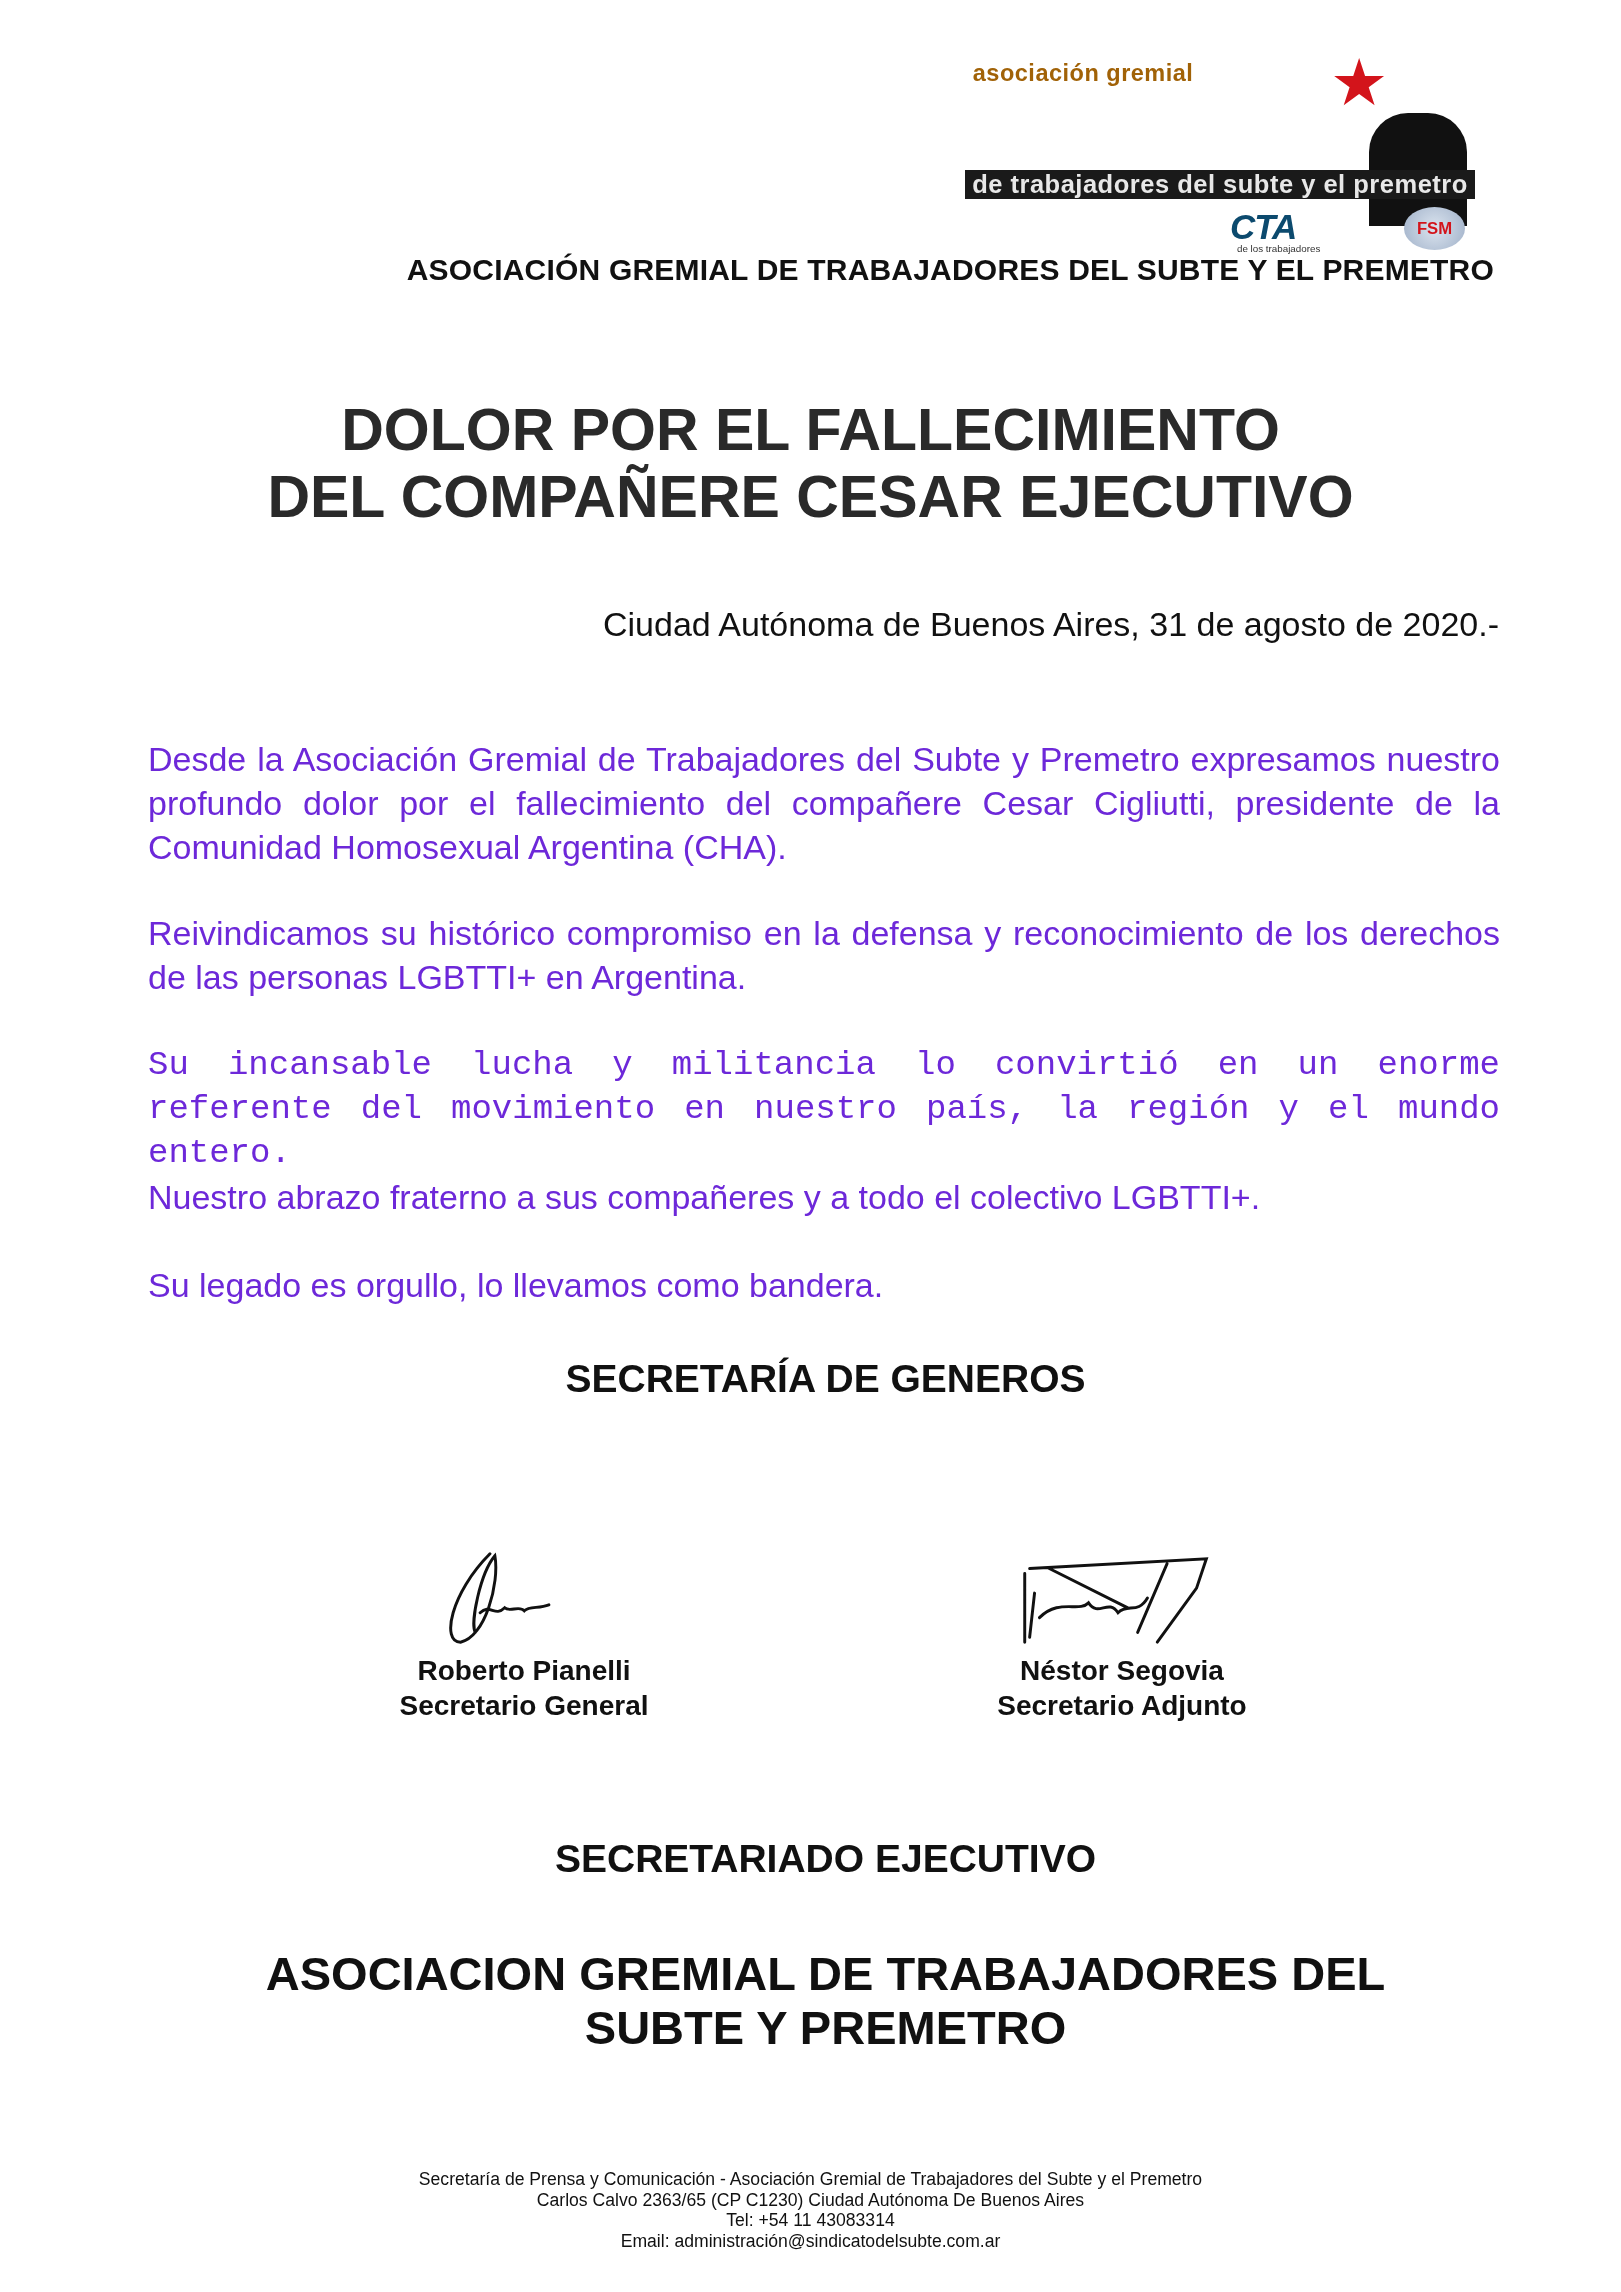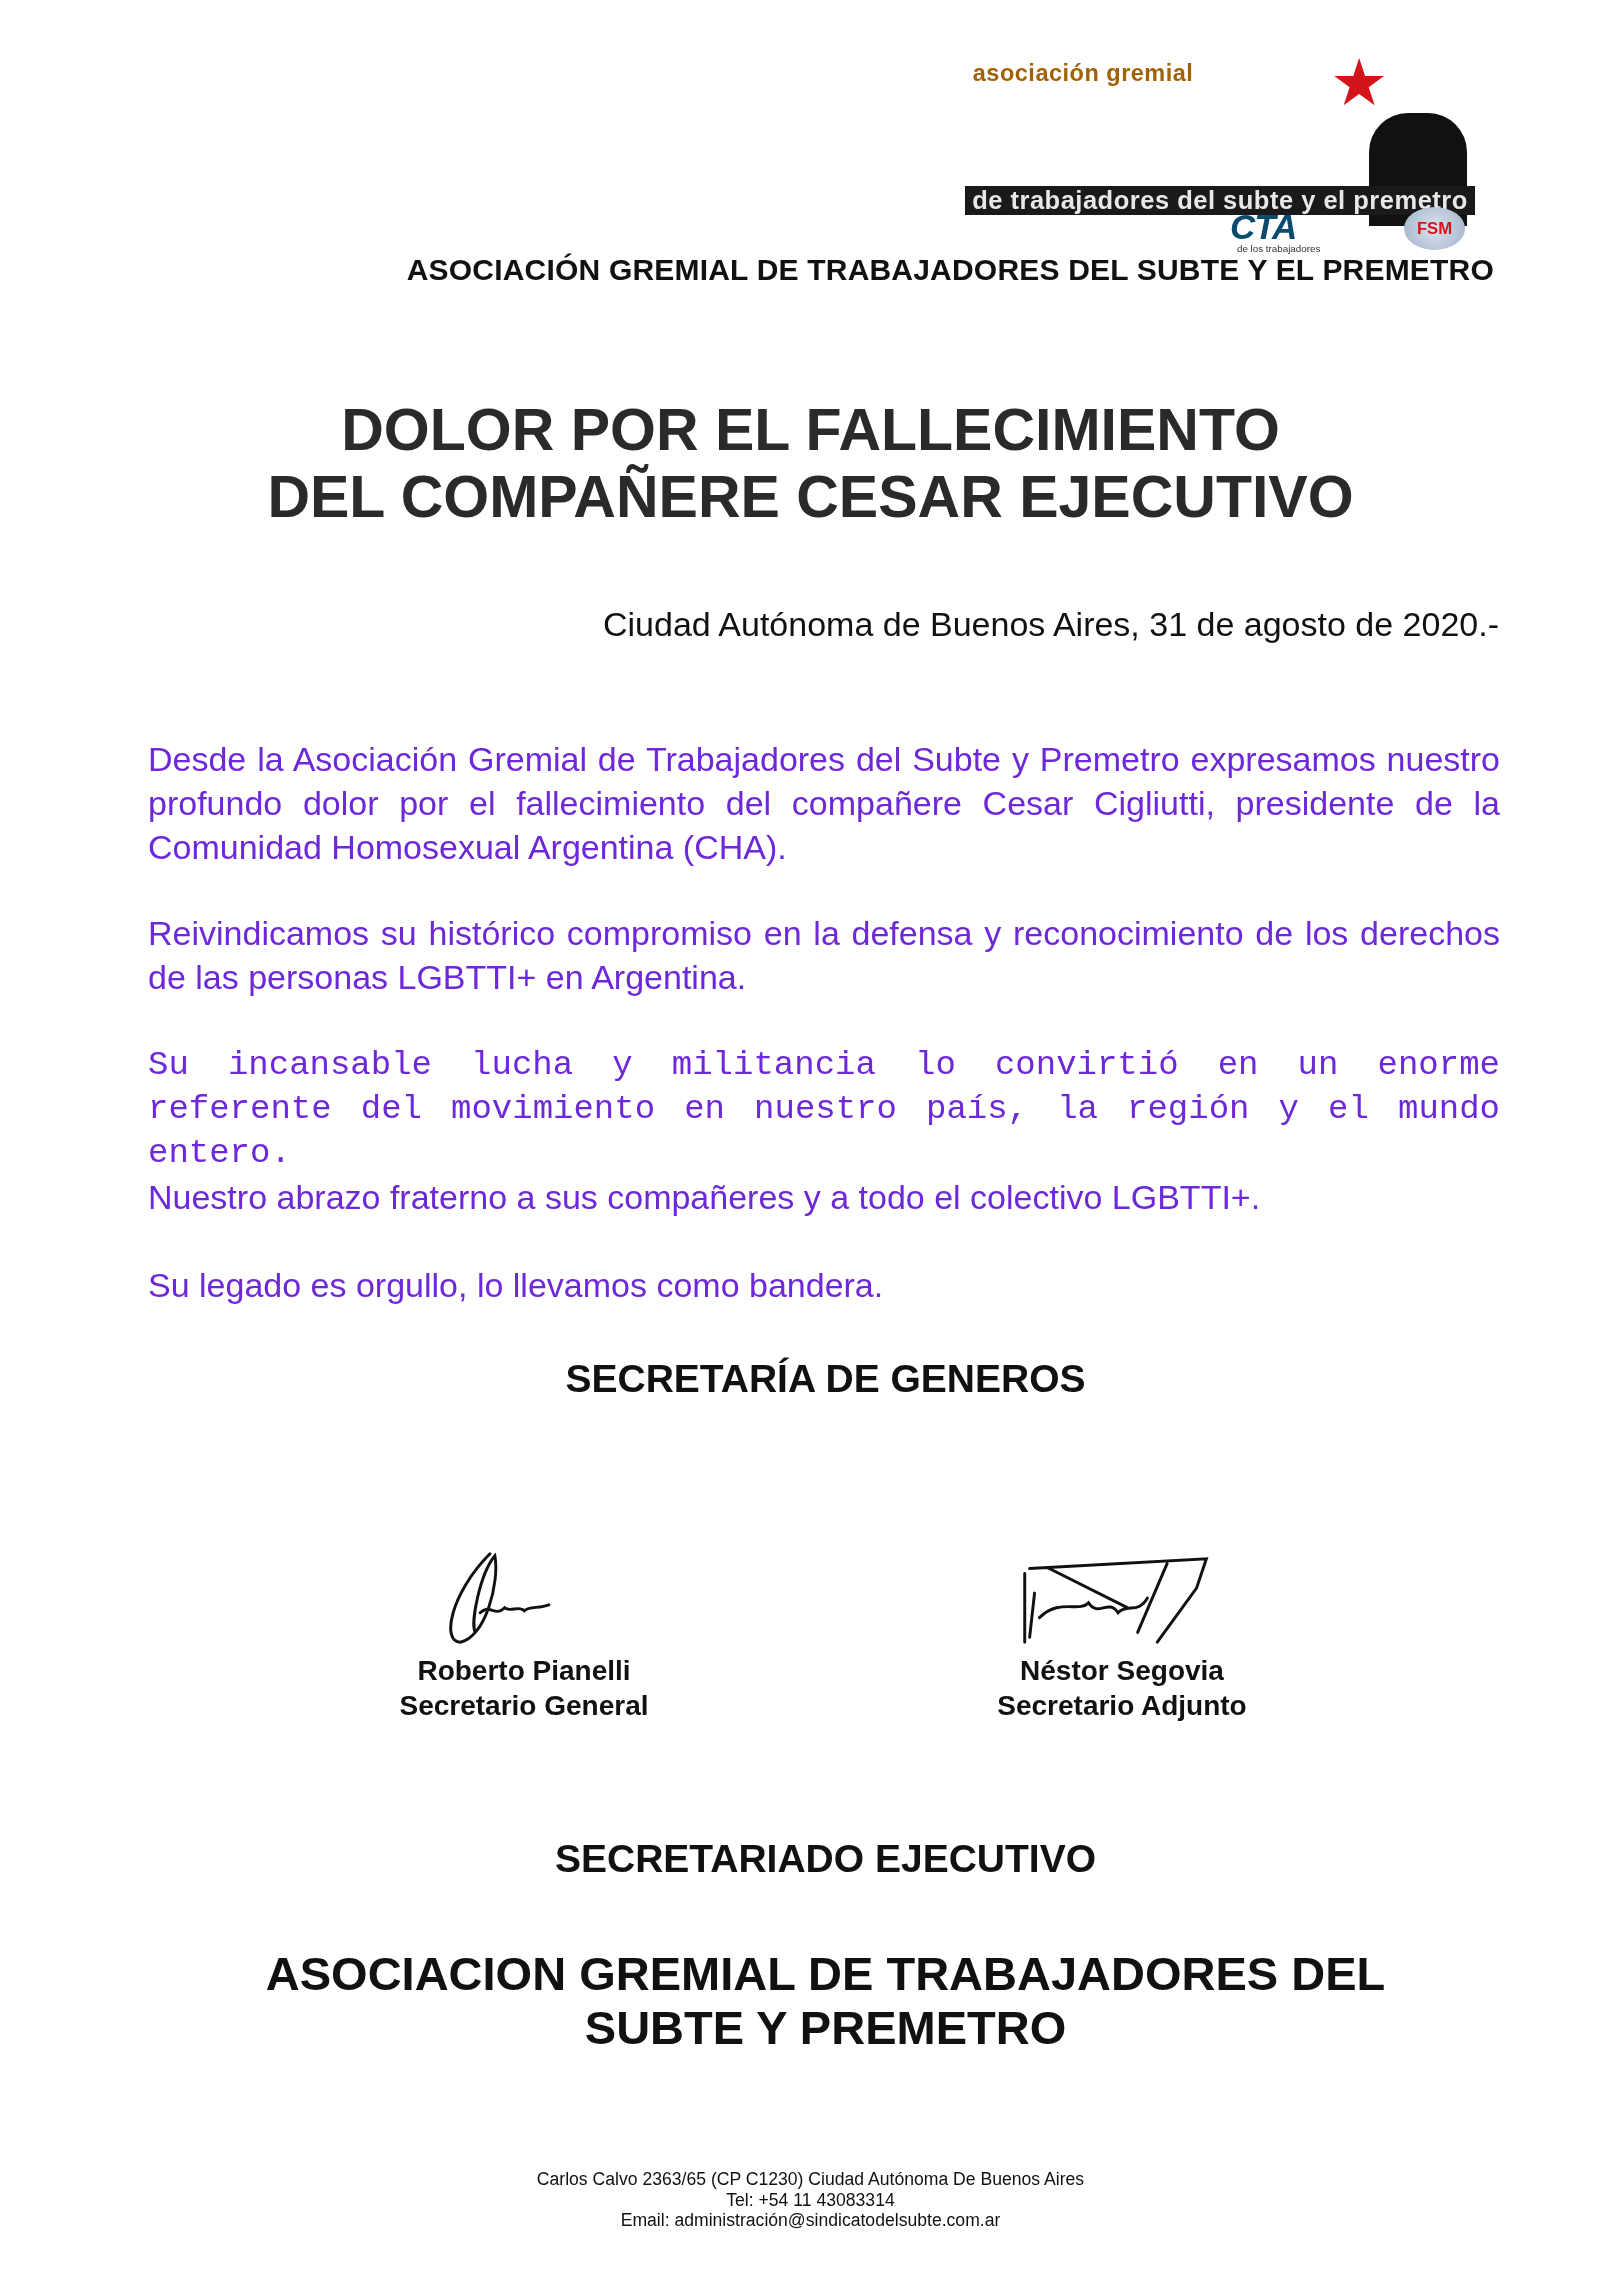--- a/index.html
+++ b/index.html
@@ -5,21 +5,21 @@
   html, body { margin: 0; padding: 0; background: #ffffff; }
   body { width: 1621px; height: 2293px; position: relative; overflow: hidden;
          font-family: "Liberation Sans", sans-serif; color: #111; }
 
   .logo { position: absolute; left: 965px; top: 54px; width: 529px; height: 206px; }
   .logo .small-top { position: absolute; left: 7.8px; top: 5.9px; font-size: 23.5px; font-weight: bold; color: #a16207; letter-spacing: 0.5px; text-align: right; }
   .logo .word { position: absolute; left: 0; top: 5.9px; font-size: 147px; font-weight: bold; color: #d3141b; line-height: 1; letter-spacing: -5.9px; }
   .logo .black-block { position: absolute; left: 404px; top: 59px; width: 98px; height: 113px; background: #111; border-radius: 39px 39px 0 0; }
   .logo .star { position: absolute; left: 365px; top: -3.9px; font-size: 65px; color: #d3141b; line-height: 1; }
   .logo .banner { position: absolute; left: 0; top: 116px; width: 510px; height: 29px; background: #1a1a1a;
-                  color: #e8e8e8; font-weight: bold; font-size: 25.5px; line-height: 29px; text-align: center; letter-spacing: 0.5px; margin-top: 16px; }
+                  color: #e8e8e8; font-weight: bold; font-size: 25.5px; line-height: 29px; text-align: center; letter-spacing: 0.5px; }
   .logo .cta { position: absolute; left: 265px; top: 153px; font-size: 35px; font-style: italic; font-weight: bold; color: #0c4a6e; letter-spacing: -1px; }
   .logo .cta-sub { position: absolute; left: 272px; top: 189px; font-size: 9.8px; color: #333; }
   .logo .fsm { position: absolute; left: 439px; top: 153px; width: 61px; height: 43px; border-radius: 50%;
                background: radial-gradient(circle, #dbe4ef 0%, #9fb0c8 100%); color: #d3141b; font-weight: bold;
                font-size: 16.7px; text-align: center; line-height: 43px; }
 
   .org-header { position: absolute; left: 0; width: 1494px; top: 253px; text-align: right; font-weight: bold; font-size: 30px; letter-spacing: 0.2px; }
 
   .title { position: absolute; left: 0; width: 1621px; text-align: center; font-weight: bold; font-size: 59px; color: #2a2a2a; }
   .title.l1 { top: 396px; }
@@ -99,17 +99,18 @@
   <div>Néstor Segovia</div>
   <div>Secretario Adjunto</div>
 </div>
 
 <div class="sec-ejec">SECRETARIADO EJECUTIVO</div>
 
 <div class="assoc l1">ASOCIACION GREMIAL DE TRABAJADORES DEL</div>
 <div class="assoc l2">SUBTE Y PREMETRO</div>
 
 <div class="footer">
+  <div>Secretaría de Prensa y Comunicación - Asociación Gremial de Trabajadores del Subte y el Premetro</div>
   <div>Carlos Calvo 2363/65 (CP C1230) Ciudad Autónoma De Buenos Aires</div>
   <div>Tel: +54 11 43083314</div>
   <div>Email: administración@sindicatodelsubte.com.ar</div>
 </div>
 
 
 </body></html>

